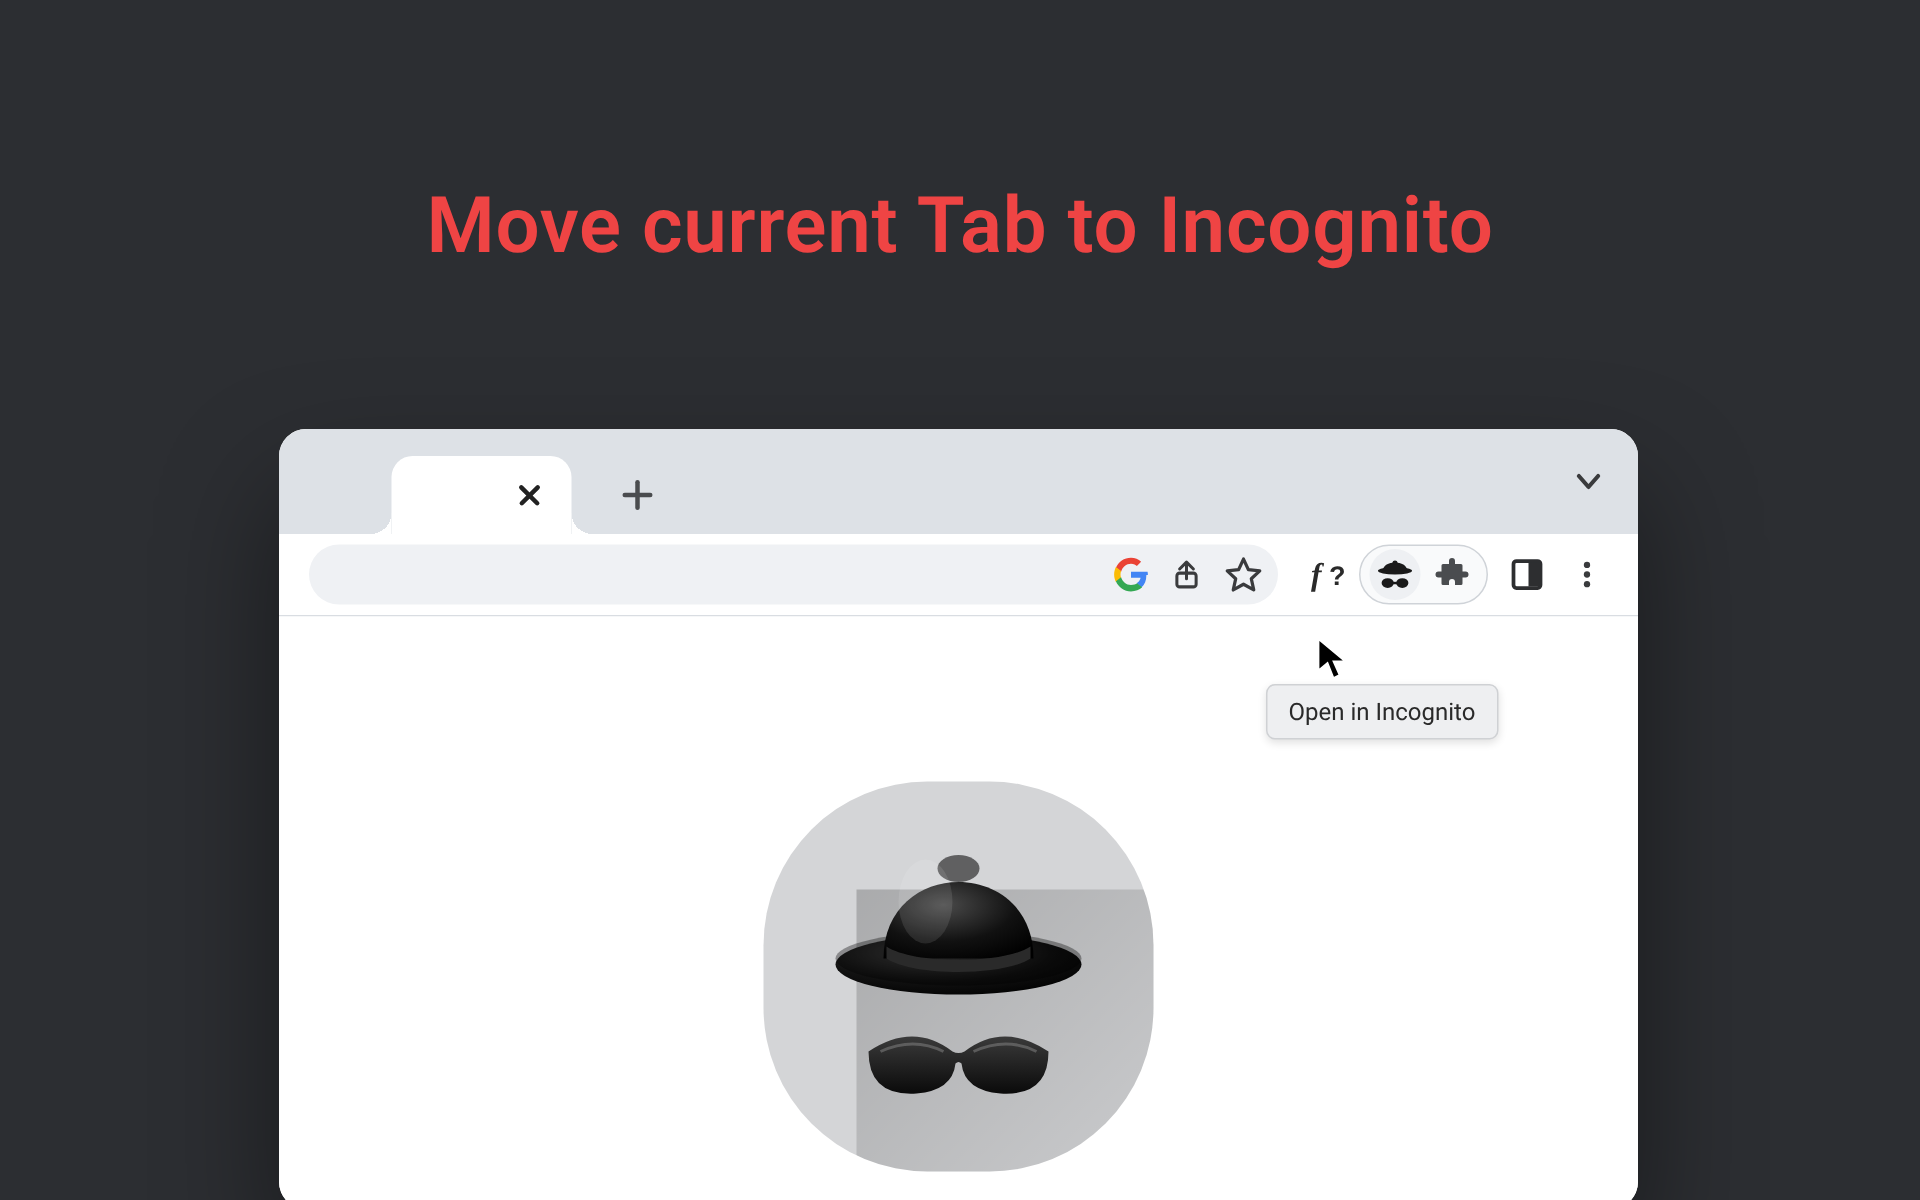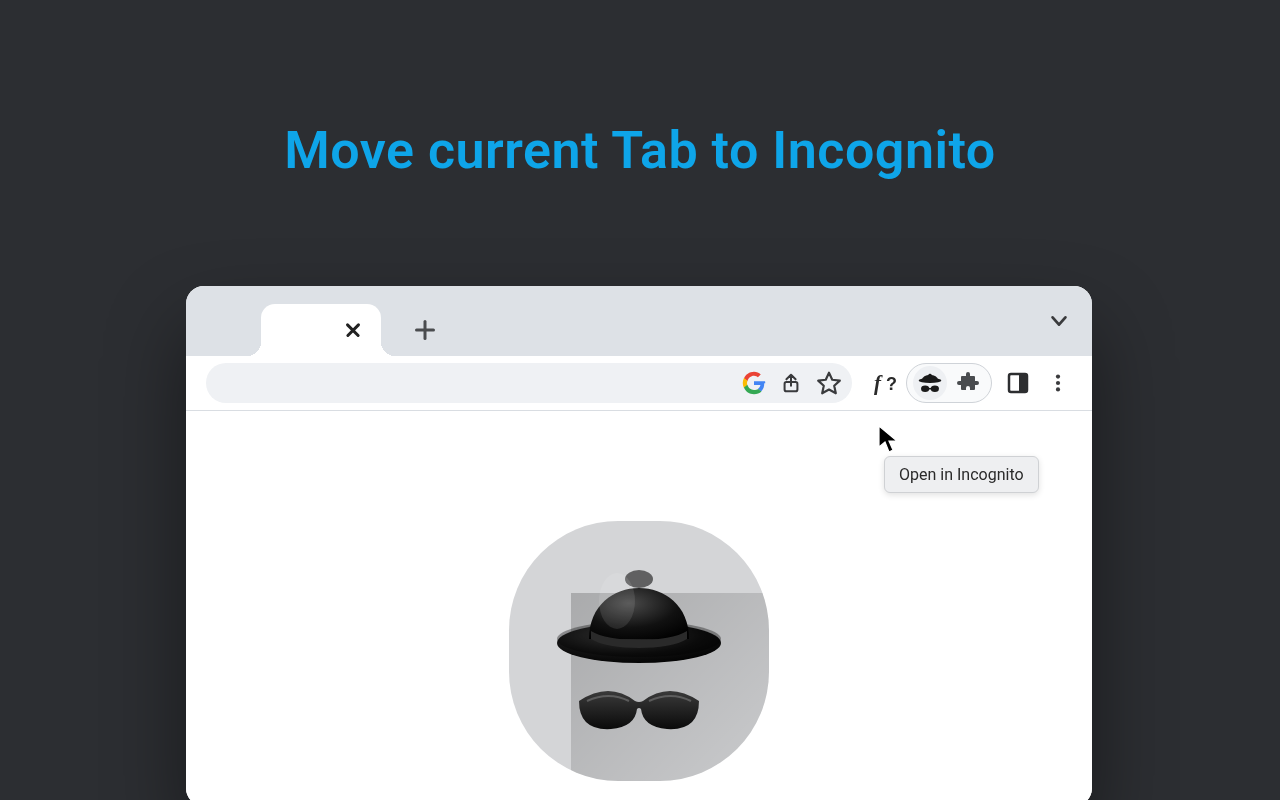--- a/index.html
+++ b/index.html
@@ -10,21 +10,21 @@
     position: relative;
   }
 
   .headline {
     position: absolute;
     top: 120px;
     left: 0; right: 0;
     text-align: center;
     font-size: 52px;
     font-weight: 600;
-    color: #0ea5e9;
+    color: #ef4444;
     letter-spacing: 0.5px;
   }
 
   .browser-window {
     position: absolute;
     left: 186px;
     top: 286px;
     width: 906px;
     height: 520px;
     background: #ffffff;
@@ -210,21 +210,20 @@
     left: 658px;
     top: 170px;
     background: #eeeff1;
     border: 1px solid #cfd1d4;
     border-radius: 6px;
     padding: 8px 14px;
     font-size: 16px;
     color: #2a2a2a;
     box-shadow: 0 2px 6px rgba(0,0,0,0.12);
     white-space: nowrap;
-    margin-left: 40px;
   }
 
   
   svg { display: block; }
 </style>
 </head>
 <body>
 
 <div class="headline">Move current Tab to Incognito</div>
 

